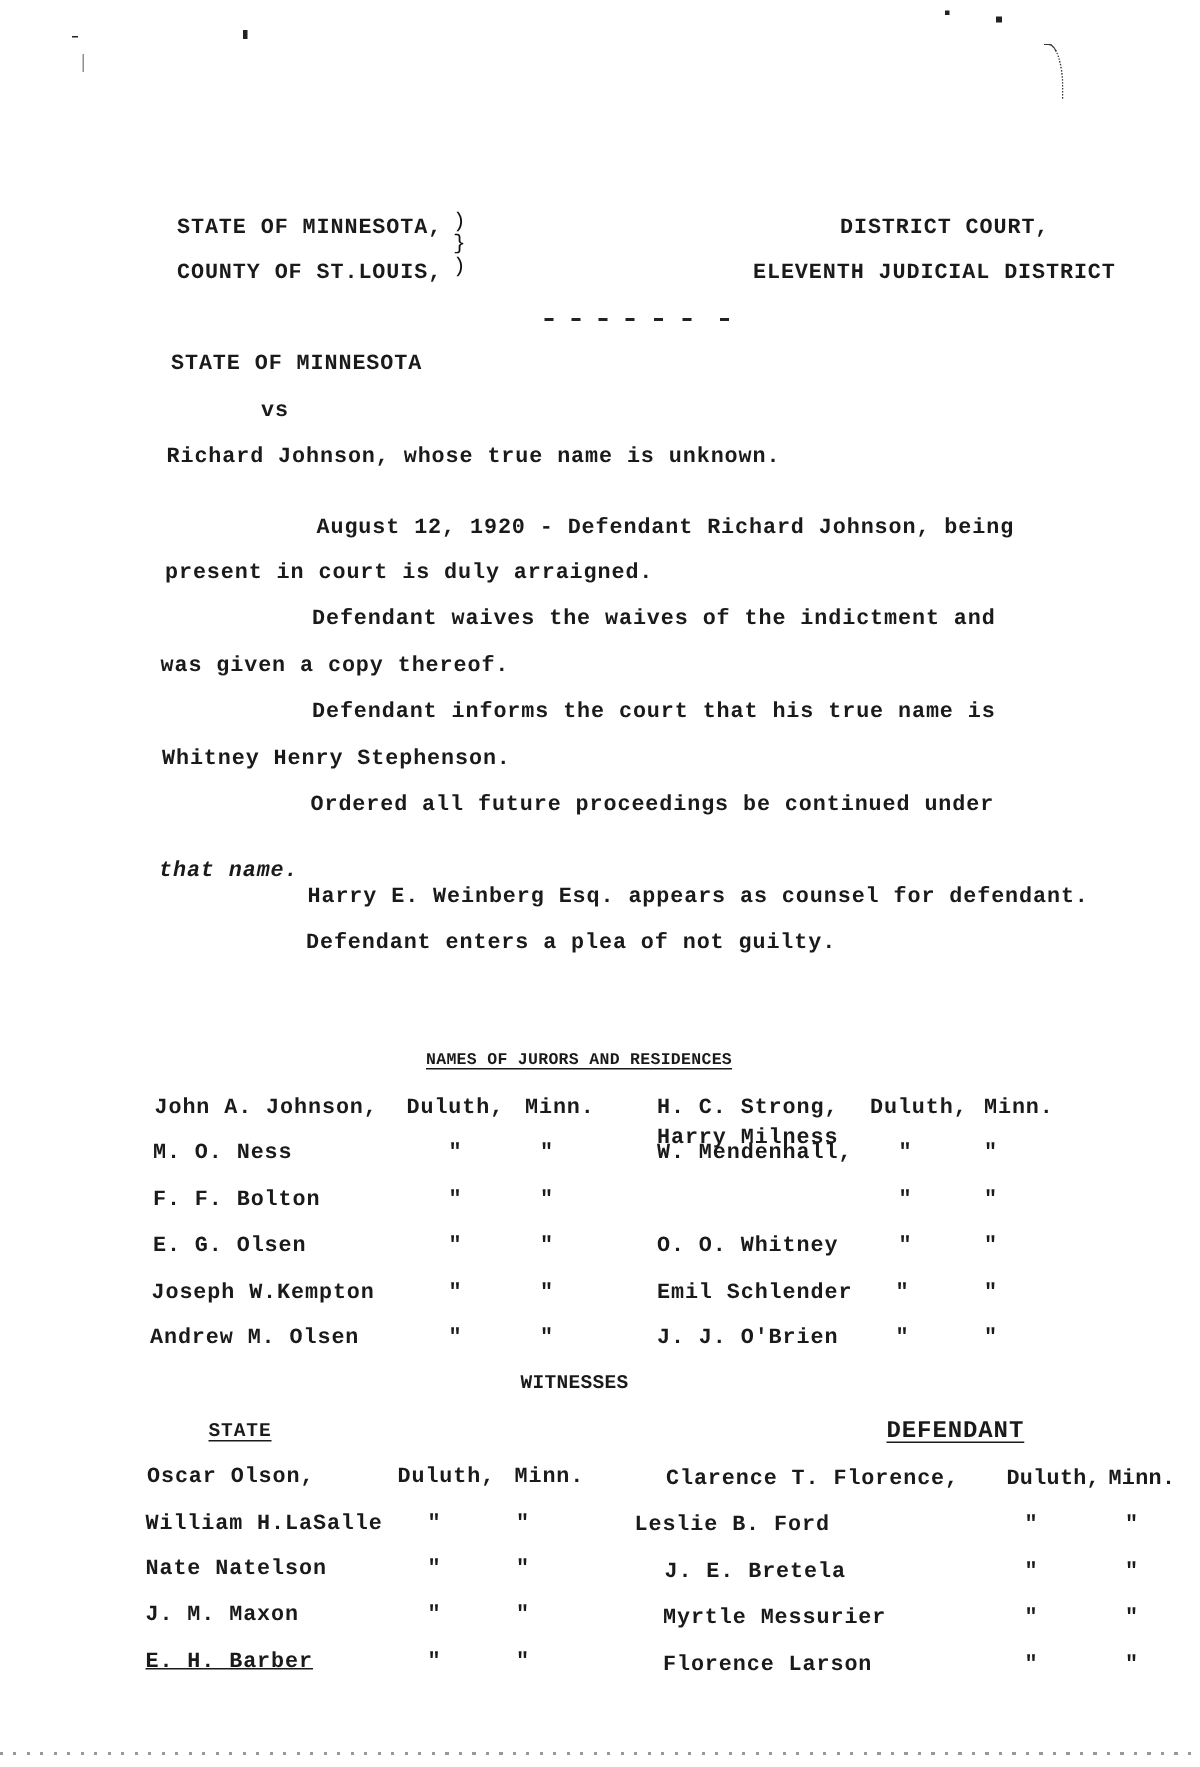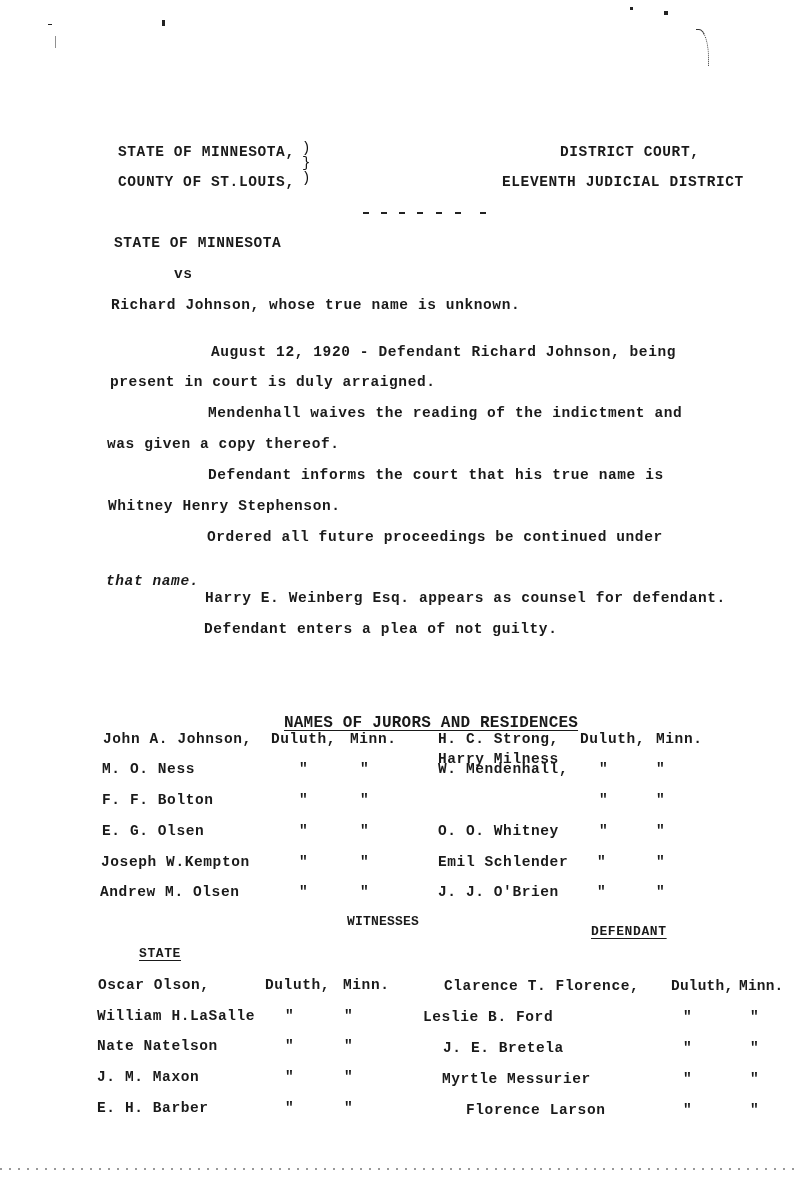--- a/index.html
+++ b/index.html
@@ -41,30 +41,30 @@
   <div class="dash" style="left:455px;top:212px;"></div>
   <div class="dash" style="left:480px;top:212px;"></div>
 </div>
 
 <div class="t" style="left:114px;top:234px;">STATE OF MINNESOTA</div>
 <div class="t" style="left:174px;top:265px;">vs</div>
 <div class="t" style="left:111px;top:296px;">Richard Johnson, whose true name is unknown.</div>
 
 <div class="t" style="left:211px;top:343px;">August 12, 1920 - Defendant Richard Johnson, being</div>
 <div class="t" style="left:110px;top:373px;">present in court is duly arraigned.</div>
-<div class="t" style="left:208px;top:404px;">Mendenhall waives the reading of the indictment and</div>
+<div class="t" style="left:208px;top:404px;">Defendant waives the waives of the indictment and</div>
 <div class="t" style="left:107px;top:435px;">was given a copy thereof.</div>
 <div class="t" style="left:208px;top:466px;">Defendant informs the court that his true name is</div>
 <div class="t" style="left:108px;top:497px;">Whitney Henry Stephenson.</div>
 <div class="t" style="left:207px;top:528px;">Ordered all future proceedings be continued under</div>
 <div class="t" style="left:106px;top:572px;font-style:italic;">that name.</div>
 <div class="t" style="left:205px;top:589px;">Harry E. Weinberg Esq. appears as counsel for defendant.</div>
 <div class="t" style="left:204px;top:620px;">Defendant enters a plea of not guilty.</div>
 
-<div class="t ul" style="left:284px;top:714px;font-size:16px;letter-spacing:0.2px;">NAMES OF JURORS AND RESIDENCES</div>
+<div class="t ul" style="left:284px;top:698px;font-size:11px;letter-spacing:0.2px;">NAMES OF JURORS AND RESIDENCES</div>
 
 <div>
   <div class="t" style="left:103px;top:730px;">John A. Johnson,</div>
   <div class="t" style="left:271px;top:730px;">Duluth,</div>
   <div class="t" style="left:350px;top:730px;">Minn.</div>
 
   <div class="t" style="left:102px;top:760px;">M. O. Ness</div>
   <div class="t" style="left:299px;top:760px;">"</div>
   <div class="t" style="left:360px;top:760px;">"</div>
 
@@ -107,40 +107,40 @@
   <div class="t" style="left:656px;top:853px;">"</div>
 
   <div class="t" style="left:438px;top:883px;">J. J. O'Brien</div>
   <div class="t" style="left:597px;top:883px;">"</div>
   <div class="t" style="left:656px;top:883px;">"</div>
 </div>
 
 <div class="t" style="left:347px;top:913px;font-size:13px;letter-spacing:0.2px;">WITNESSES</div>
 
 <div class="t ul" style="left:139px;top:945px;font-size:13px;">STATE</div>
-<div class="t ul" style="left:543px;top:923px;font-size:13px;padding-left:48px;">DEFENDANT</div>
+<div class="t ul" style="left:543px;top:945px;font-size:16px;padding-left:48px;">DEFENDANT</div>
 
 <div>
   <div class="t" style="left:98px;top:976px;">Oscar Olson,</div>
   <div class="t" style="left:265px;top:976px;">Duluth,</div>
   <div class="t" style="left:343px;top:976px;">Minn.</div>
 
   <div class="t" style="left:97px;top:1007px;">William H.LaSalle</div>
   <div class="t" style="left:285px;top:1007px;">"</div>
   <div class="t" style="left:344px;top:1007px;">"</div>
 
   <div class="t" style="left:97px;top:1037px;">Nate Natelson</div>
   <div class="t" style="left:285px;top:1037px;">"</div>
   <div class="t" style="left:344px;top:1037px;">"</div>
 
   <div class="t" style="left:97px;top:1068px;">J. M. Maxon</div>
   <div class="t" style="left:285px;top:1068px;">"</div>
   <div class="t" style="left:344px;top:1068px;">"</div>
 
-  <div class="t" style="left:97px;top:1099px;">E. H. Barber</div>
+  <div class="t" style="left:97px;top:1099px;text-decoration:underline;">E. H. Barber</div>
   <div class="t" style="left:285px;top:1099px;">"</div>
   <div class="t" style="left:344px;top:1099px;">"</div>
 </div>
 
 <div>
   <div class="t" style="left:444px;top:977px;">Clarence T. Florence,</div>
   <div class="t" style="left:671px;top:977px;letter-spacing:0.2px;">Duluth,</div>
   <div class="t" style="left:739px;top:977px;letter-spacing:0.2px;">Minn.</div>
 
   <div class="t" style="left:423px;top:1008px;">Leslie B. Ford</div>
@@ -148,18 +148,18 @@
   <div class="t" style="left:750px;top:1008px;">"</div>
 
   <div class="t" style="left:443px;top:1039px;">J. E. Bretela</div>
   <div class="t" style="left:683px;top:1039px;">"</div>
   <div class="t" style="left:750px;top:1039px;">"</div>
 
   <div class="t" style="left:442px;top:1070px;">Myrtle Messurier</div>
   <div class="t" style="left:683px;top:1070px;">"</div>
   <div class="t" style="left:750px;top:1070px;">"</div>
 
-  <div class="t" style="left:442px;top:1101px;margin-left:24px;">Florence Larson</div>
+  <div class="t" style="left:442px;top:1101px;">Florence Larson</div>
   <div class="t" style="left:683px;top:1101px;">"</div>
   <div class="t" style="left:750px;top:1101px;">"</div>
 </div>
 
 <div class="dots"></div>
 
 </body></html>

